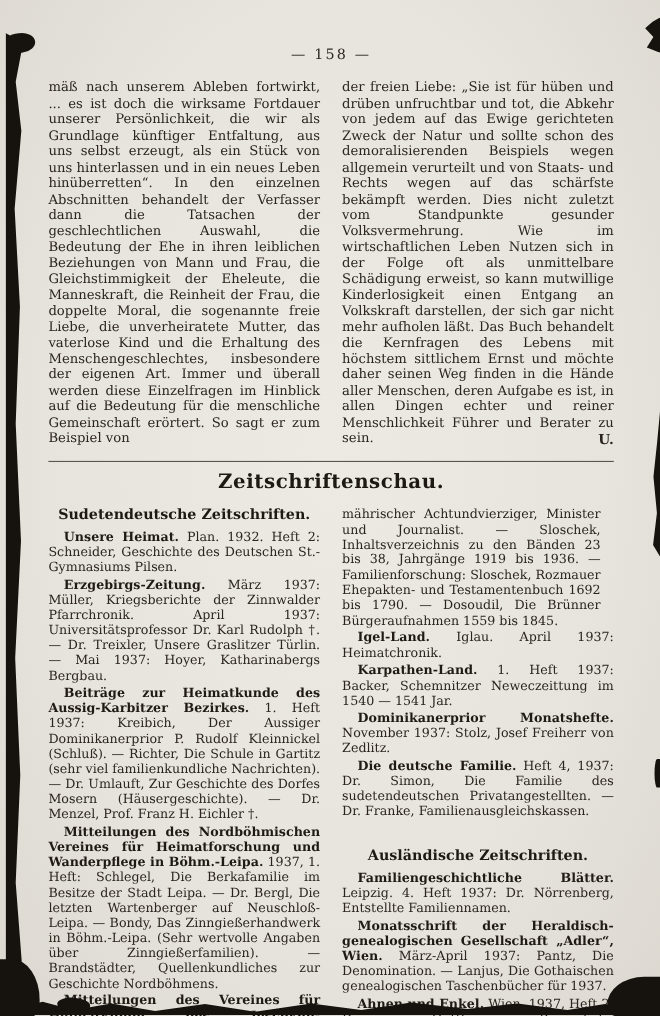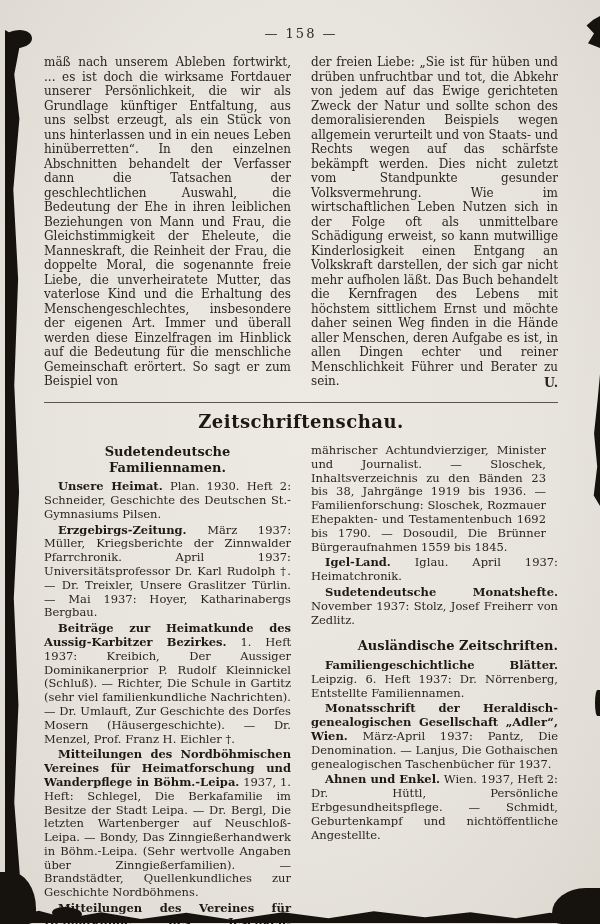--- a/index.html
+++ b/index.html
@@ -3,33 +3,33 @@
 <meta charset="utf-8">
 <style>
   html,body{margin:0;padding:0;}
   body{
     width:600px;height:924px;position:relative;overflow:hidden;
     background:radial-gradient(ellipse at 50% 45%, #edeae4 0%, #e7e4dd 60%, #dcd8d0 100%);
     font-family:"DejaVu Serif","Liberation Serif",serif;
     color:#2b251d;
   }
   .page{position:absolute;left:0;top:0;width:600px;height:808px;box-sizing:border-box;
-    padding:26px 42px 10px 44px;}
+    padding:43px 42px 10px 44px;}
   .page-number{text-align:center;font-size:13px;letter-spacing:2px;color:#2e2820;margin-bottom:14px;}
   .two-col{display:flex;gap:20px;}
   .col{flex:1;min-width:0;}
   .article{font-size:12px;line-height:1.21;text-align:justify;}
   .article .col{hyphens:none;}
   .sig-line{text-align:right;font-weight:bold;font-size:12.5px;margin-top:-14px;}
   .rule{border:none;border-top:1px solid #5a544c;margin:12px 0 4px 0;}
   .main-heading{text-align:center;font-size:18px;font-weight:bold;color:#1e1913;
     margin:8px 0 12px 0;letter-spacing:0.5px;}
   .listings{font-size:11.5px;line-height:1.2;}
   .section-header{text-align:center;font-size:13px;font-weight:bold;color:#1e1913;margin:0 0 5px 0;}
-  .section-header.mid{margin-top:11px;text-align:right;}
+  .section-header.mid{margin-top:26px;}
   .entry{margin:0 0 2px 0;text-indent:14px;text-align:justify;}
   .entry b{font-weight:bold;color:#201a14;}
   .cont{margin:0 12px 2px 0;text-indent:0;text-align:justify;}
   
   .artifact{position:absolute;background:#16120e;}
   .a-left{left:5px;top:30px;width:16px;height:888px;
     clip-path:polygon(0 0,100% 1%,58% 5%,90% 10%,52% 18%,82% 28%,58% 40%,88% 52%,55% 64%,84% 76%,58% 87%,92% 95%,45% 100%,0 100%);}
   .a-topleft{left:6px;top:30px;width:26px;height:18px;border-radius:40% 60% 55% 45%;transform:rotate(-8deg);}
   .a-topright{right:0;top:16px;width:15px;height:32px;
     clip-path:polygon(100% 0,100% 100%,20% 85%,60% 55%,10% 30%,55% 12%);}
@@ -57,39 +57,41 @@
     </div>
   </div>
 
   <hr class="rule">
 
   <h1 class="main-heading">Zeitschriftenschau.</h1>
 
   <div class="two-col listings">
 
     <div class="col">
-      <h2 class="section-header">Sudetendeutsche Familiennamen.</h2>
+      <h2 class="section-header">Sudetendeutsche Zeitschriften.</h2>
 
-      <p class="entry"><b>Unsere Heimat.</b> <span>Plan. 1930. Heft 2: Schneider, Geschichte des Deutschen St.-Gymnasiums Pilsen.</span></p>
+      <p class="entry"><b>Unsere Heimat.</b> <span>Plan. 1932. Heft 2: Schneider, Geschichte des Deutschen St.-Gymnasiums Pilsen.</span></p>
       <p class="entry"><b>Erzgebirgs-Zeitung.</b> <span>März 1937: Müller, Kriegsberichte der Zinnwalder Pfarrchronik. April 1937: Universitätsprofessor Dr. Karl Rudolph †. — Dr. Treixler, Unsere Graslitzer Türlin. — Mai 1937: Hoyer, Katharinabergs Bergbau.</span></p>
       <p class="entry"><b>Beiträge zur Heimatkunde des Aussig-Karbitzer Bezirkes.</b> <span>1. Heft 1937: Kreibich, Der Aussiger Dominikanerprior P. Rudolf Kleinnickel (Schluß). — Richter, Die Schule in Gartitz (sehr viel familienkundliche Nachrichten). — Dr. Umlauft, Zur Geschichte des Dorfes Mosern (Häusergeschichte). — Dr. Menzel, Prof. Franz H. Eichler †.</span></p>
       <p class="entry"><b>Mitteilungen des Nordböhmischen Vereines für Heimatforschung und Wanderpflege in Böhm.-Leipa.</b> <span>1937, 1. Heft: Schlegel, Die Berkafamilie im Besitze der Stadt Leipa. — Dr. Bergl, Die letzten Wartenberger auf Neuschloß-Leipa. — Bondy, Das Zinngießerhandwerk in Böhm.-Leipa. (Sehr wertvolle Angaben über Zinngießerfamilien). — Brandstädter, Quellenkundliches zur Geschichte Nordböhmens.</span></p>
       <p class="entry"><b>Mitteilungen des Vereines für Heimatkunde des Jeschken-Isergaues.</b> <span>1937, 1. Heft: Rosenberger, Rudolf Müller (Lebensbild des Kunstgeschichtlers).</span></p>
 
     </div>
 
     <div class="col">
       <p class="cont">mährischer Achtundvierziger, Minister und Journalist. — Sloschek, Inhaltsverzeichnis zu den Bänden 23 bis 38, Jahrgänge 1919 bis 1936. — Familienforschung: Sloschek, Rozmauer Ehepakten- und Testamentenbuch 1692 bis 1790. — Dosoudil, Die Brünner Bürgeraufnahmen 1559 bis 1845.</p>
 
       <p class="entry"><b>Igel-Land.</b> <span>Iglau. April 1937: Heimatchronik.</span></p>
-      <p class="entry"><b>Sudetendeutsche Monatshefte.</b> <span>November 1937: Stolz, Josef Freiherr von Zedlitz.</span></p>
+      <p class="entry"><b>Karpathen-Land.</b> <span>1. Heft 1937: Backer, Schemnitzer Neweczeittung im 1540 — 1541 Jar.</span></p>
+      <p class="entry"><b>Dominikanerprior Monatshefte.</b> <span>November 1937: Stolz, Josef Freiherr von Zedlitz.</span></p>
+      <p class="entry"><b>Die deutsche Familie.</b> <span>Heft 4, 1937: Dr. Simon, Die Familie des sudetendeutschen Privatangestellten. — Dr. Franke, Familienausgleichskassen.</span></p>
 
       <h2 class="section-header mid">Ausländische Zeitschriften.</h2>
 
-      <p class="entry"><b>Familiengeschichtliche Blätter.</b> <span>Leipzig. 6. Heft 1937: Dr. Nörrenberg, Entstellte Familiennamen.</span></p>
+      <p class="entry"><b>Familiengeschichtliche Blätter.</b> <span>Leipzig. 4. Heft 1937: Dr. Nörrenberg, Entstellte Familiennamen.</span></p>
       <p class="entry"><b>Monatsschrift der Heraldisch-genealogischen Gesellschaft „Adler“, Wien.</b> <span>März-April 1937: Pantz, Die Denomination. — Lanjus, Die Gothaischen genealogischen Taschenbücher für 1937.</span></p>
       <p class="entry"><b>Ahnen und Enkel.</b> <span>Wien. 1937, Heft 2: Dr. Hüttl, Persönliche Erbgesundheitspflege. — Schmidt, Geburtenkampf und nichtöffentliche Angestellte.</span></p>
 
     </div>
 
   </div>
 </div>
 
 <div class="artifact a-left"></div>
 <div class="artifact a-topleft"></div>

